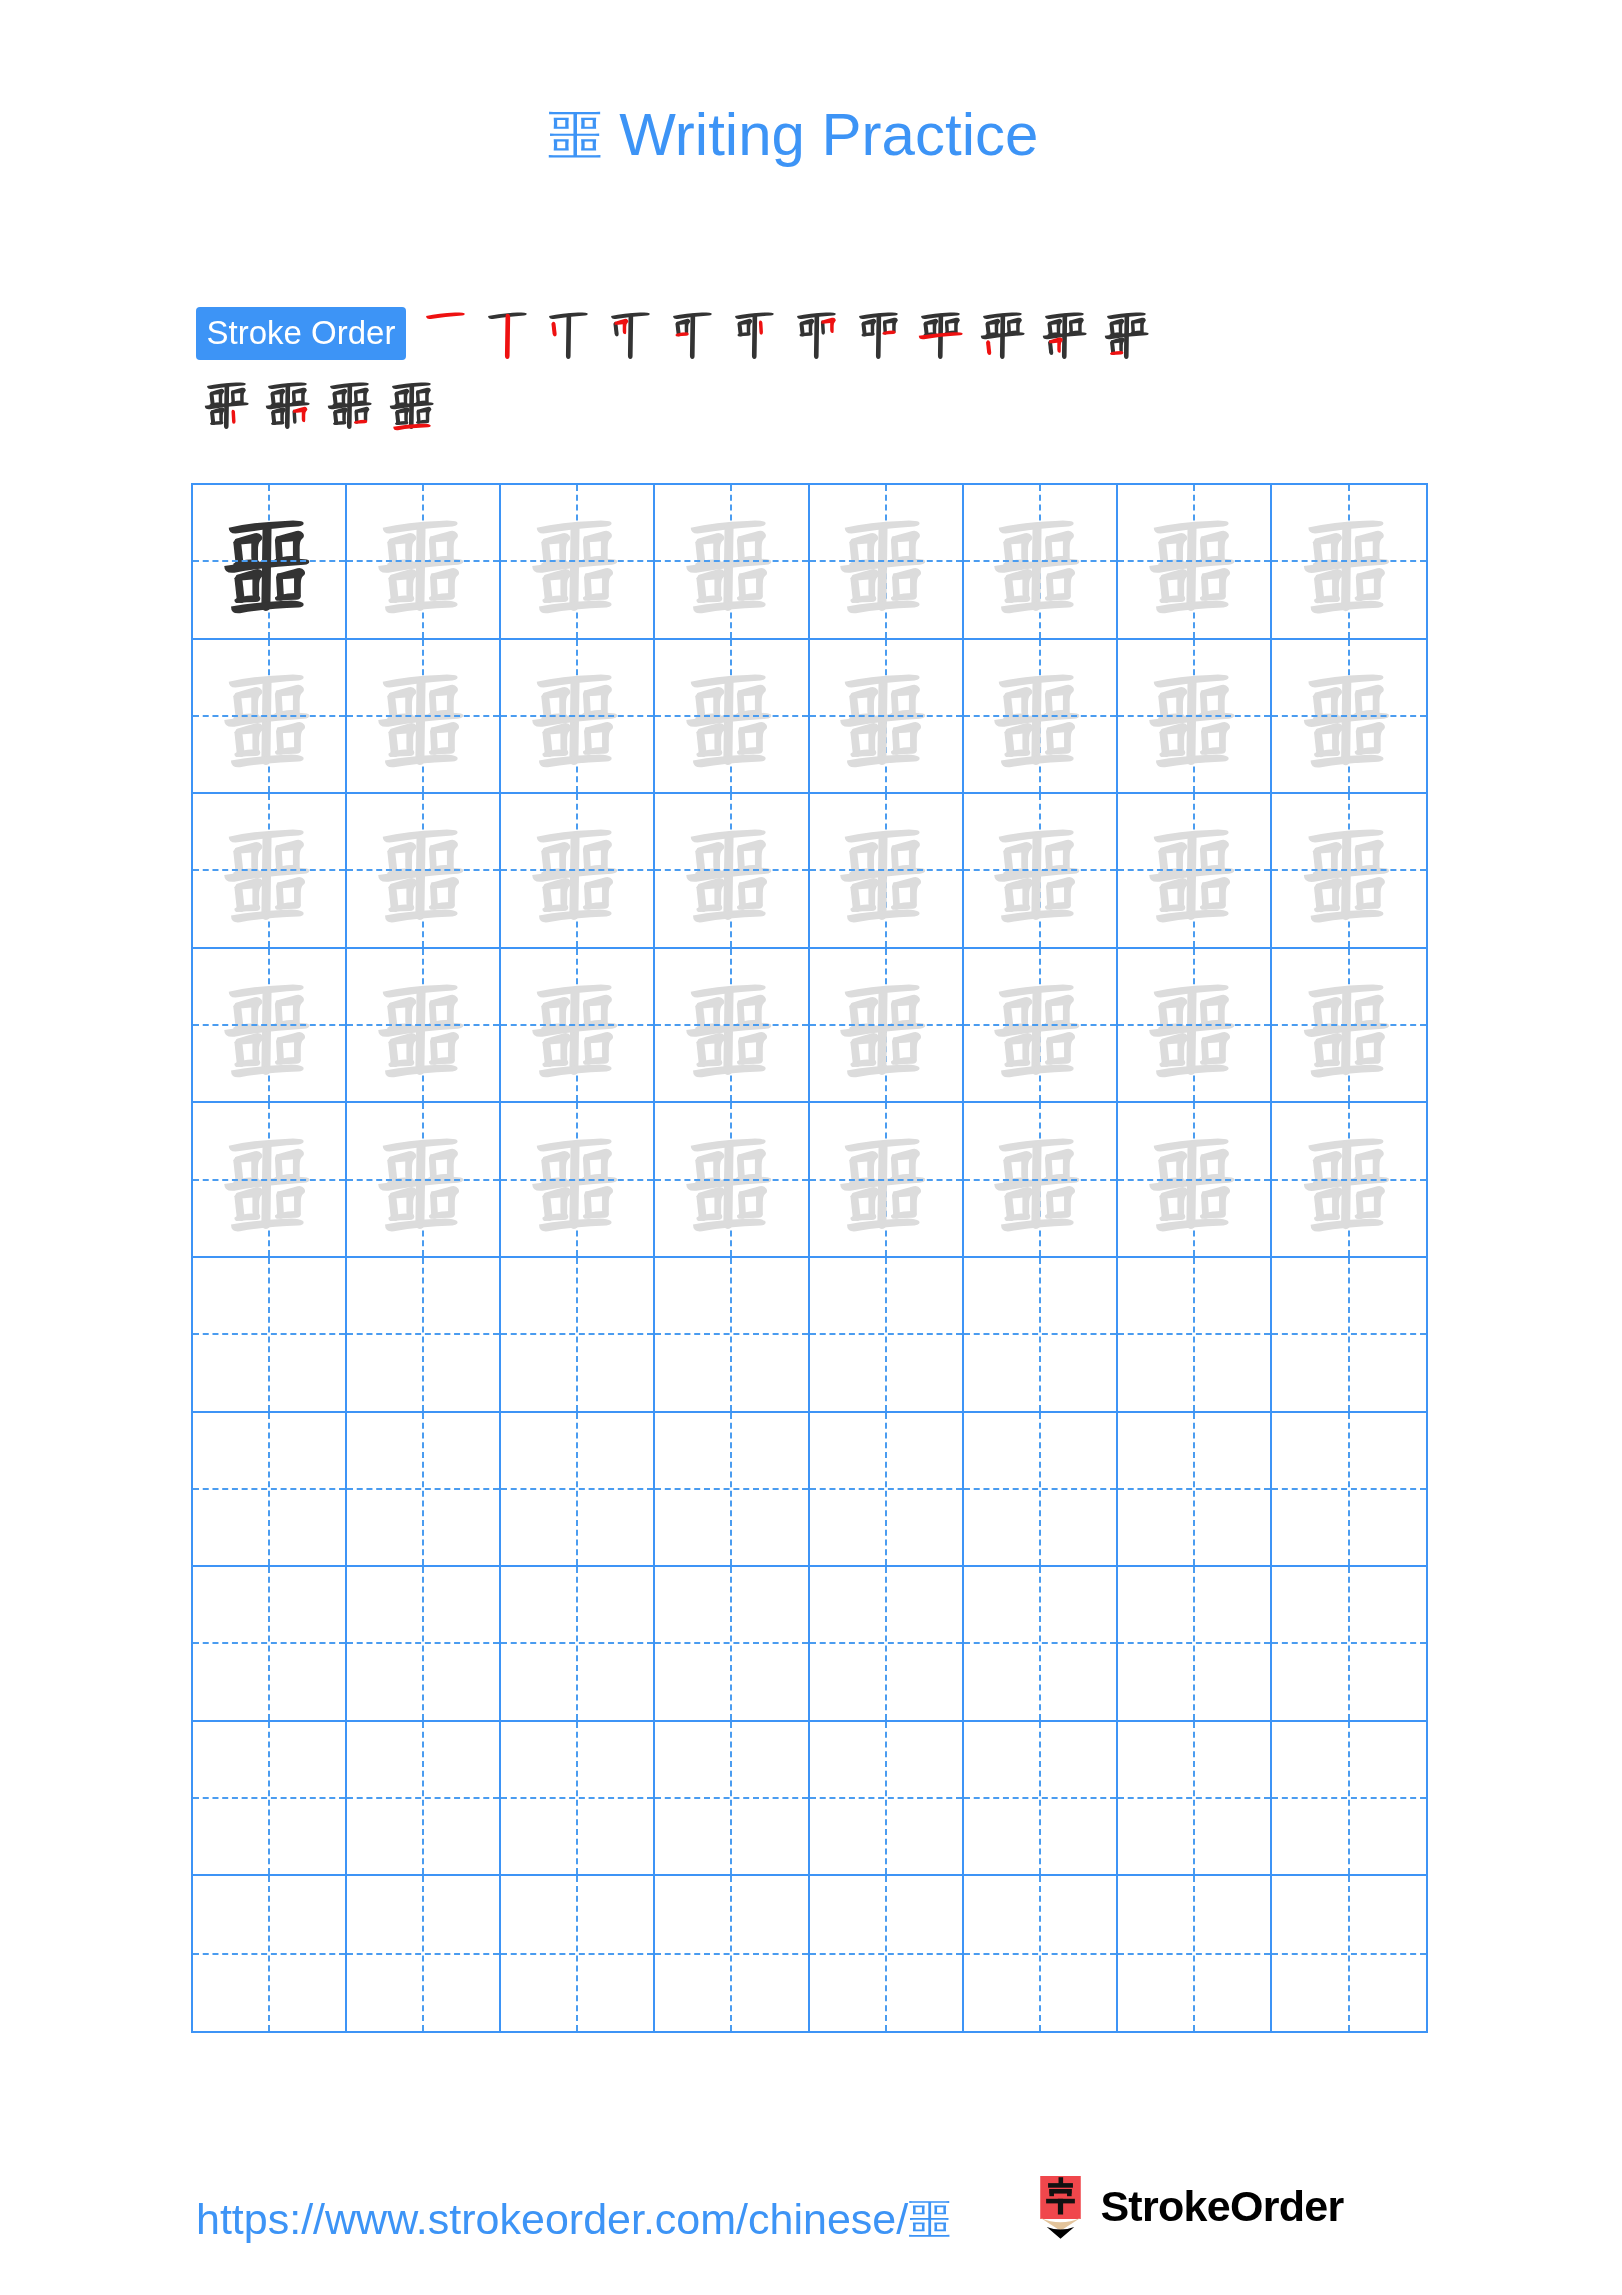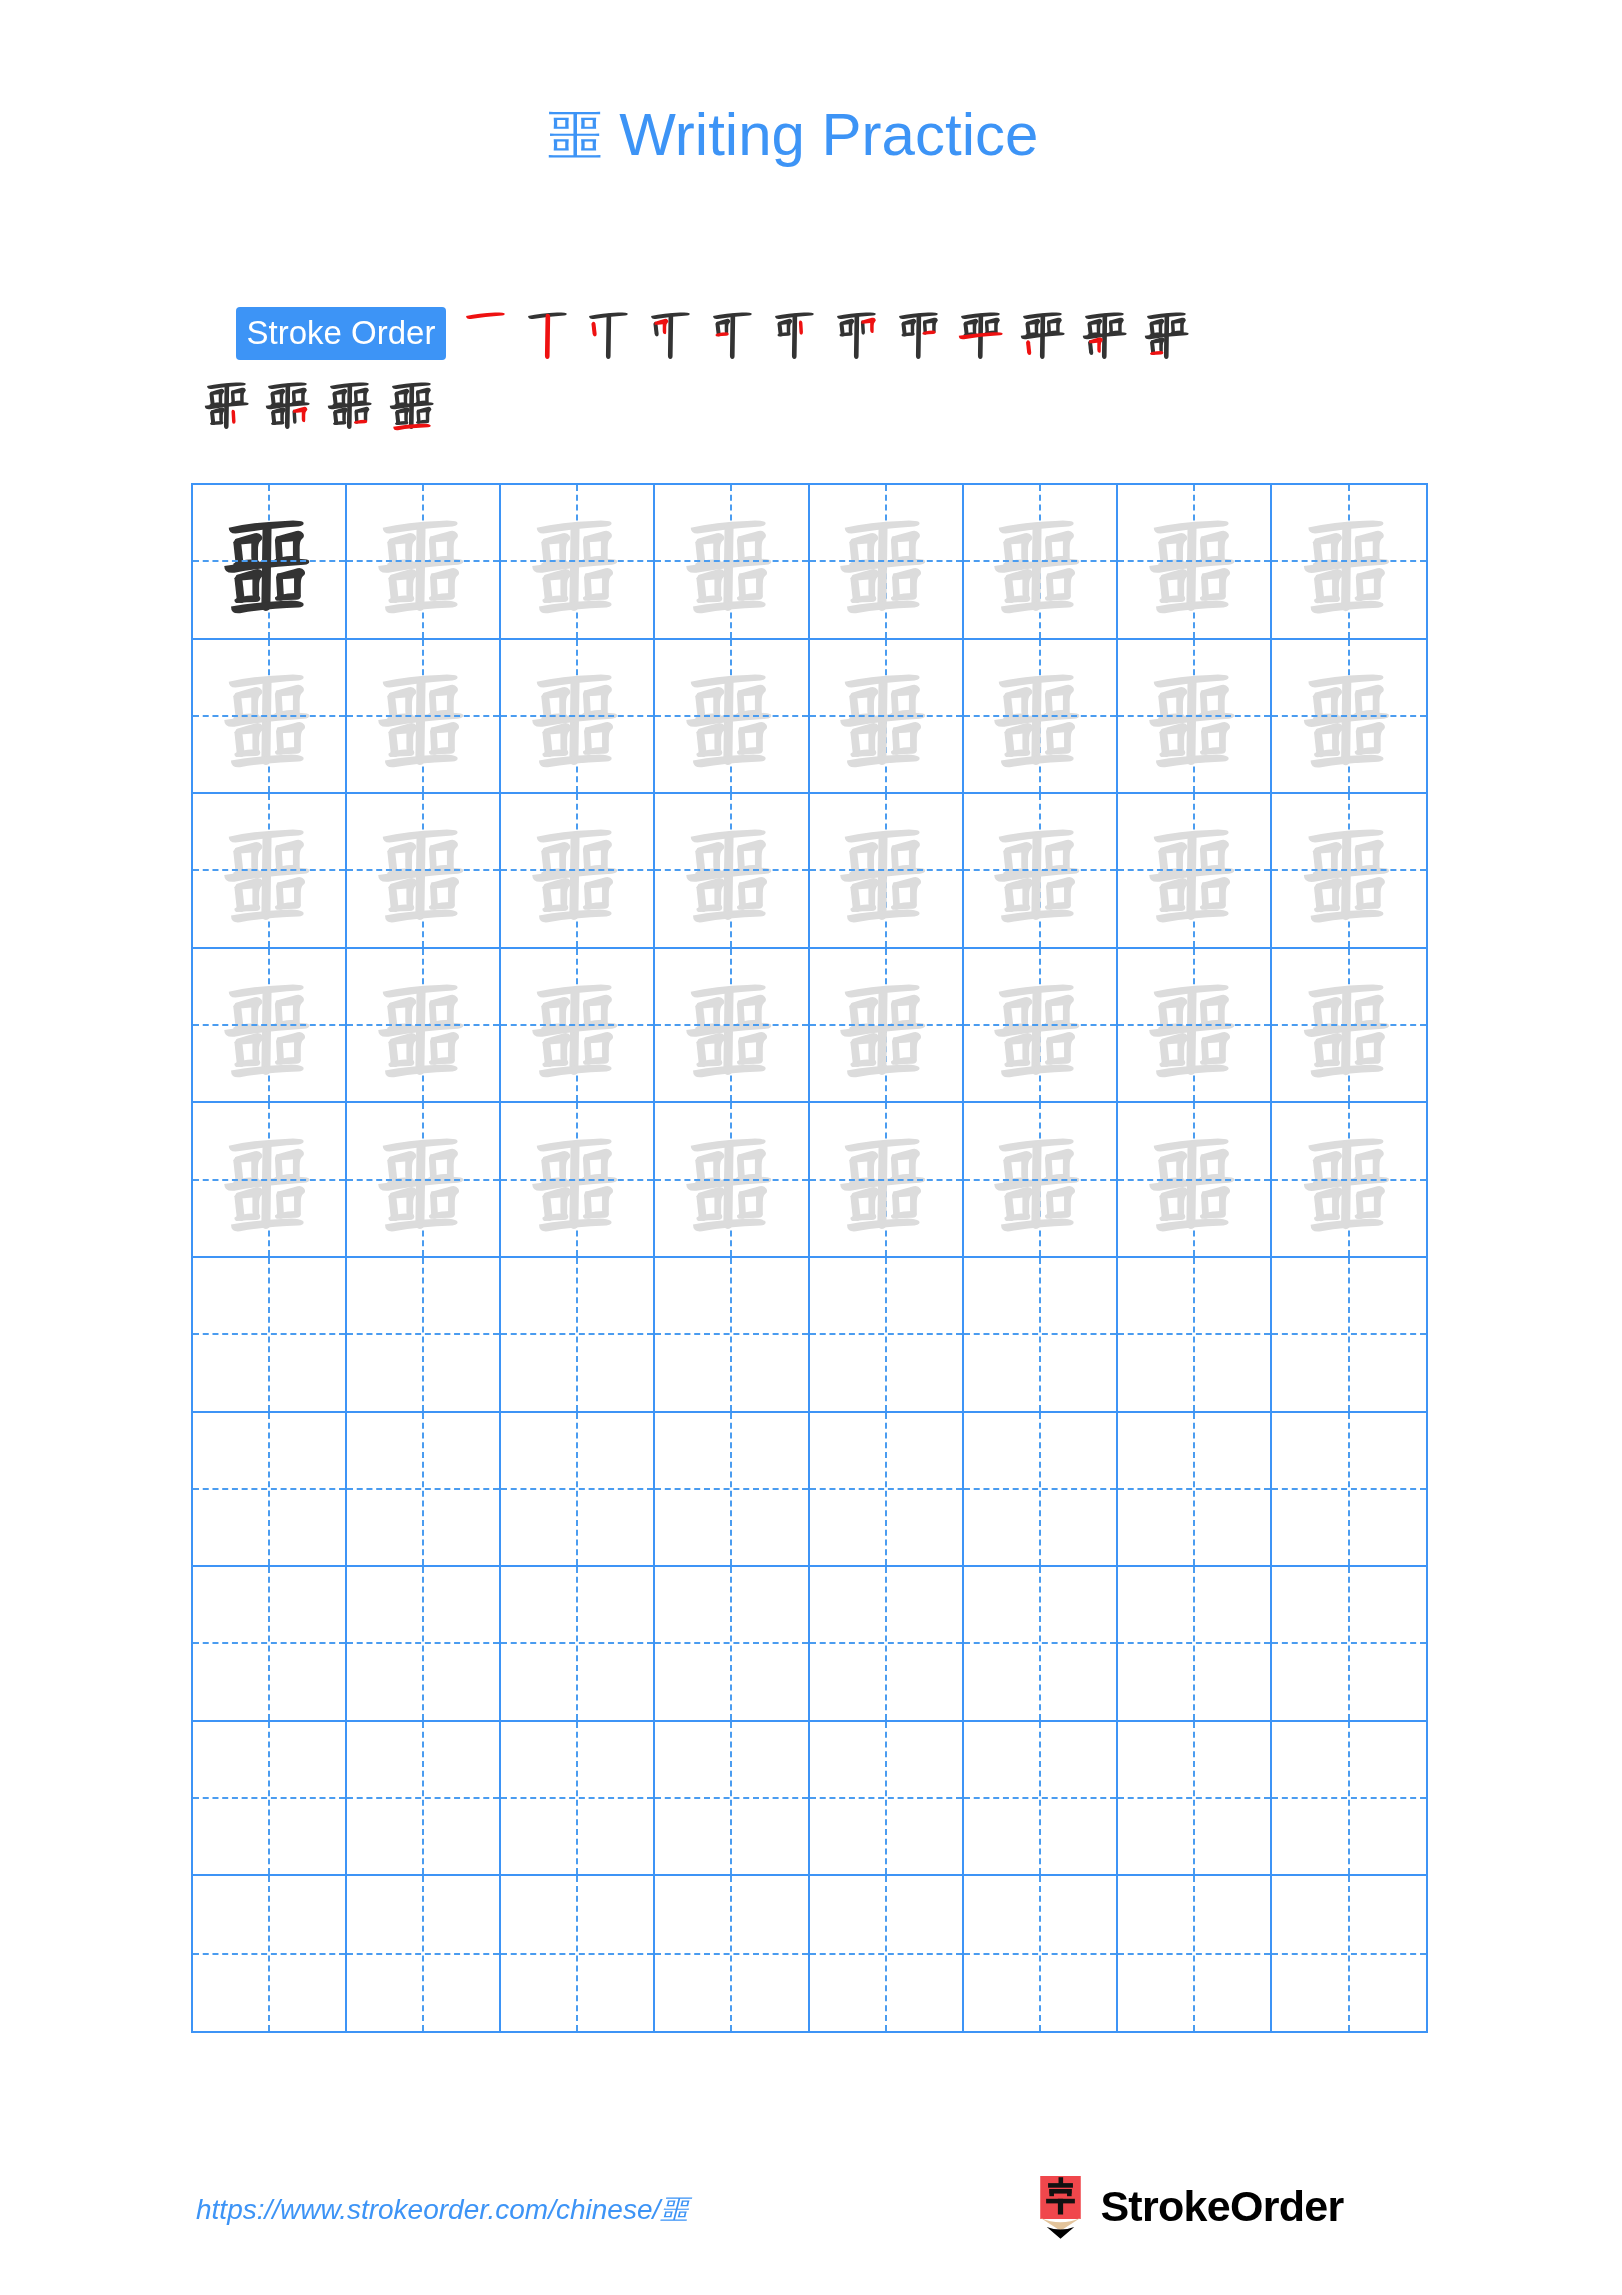--- a/index.html
+++ b/index.html
@@ -49,21 +49,20 @@
     line-height: 1;
     padding: 9.2px 10.5px 11.8px 10.5px;
     border-radius: 3.9px;
     vertical-align: middle;
     white-space: nowrap;
     margin-right: 11.8px;
   }
   .stroke-steps-row {
     display: block;
     white-space: nowrap;
-    margin-left: 40px;
   }
   .stroke-step {
     display: inline-block;
     width: 58px;
     height: 65px;
     vertical-align: middle;
     margin-right: 3.9px;
   }
   .stroke-step svg { display: block; }
   #stroke-row-2 {
@@ -122,24 +121,23 @@
     justify-content: center;
   }
   .cell-char svg { width: 74%; height: 74%; }
 
   
   #footer-url {
     position: absolute;
     left: 196px;
     top: 2191px;
     color: #3d94f6;
-    font-size: 28px;
+    font-size: 43px;
     white-space: nowrap;
     text-decoration: none;
-    font-style: italic;
   }
   #footer-brand {
     position: absolute;
     left: 1035px;
     top: 2172px;
     display: flex;
     align-items: center;
     gap: 14.4px;
   }
   #brand-logo-icon { width: 51px; height: 68px; display: block; }

